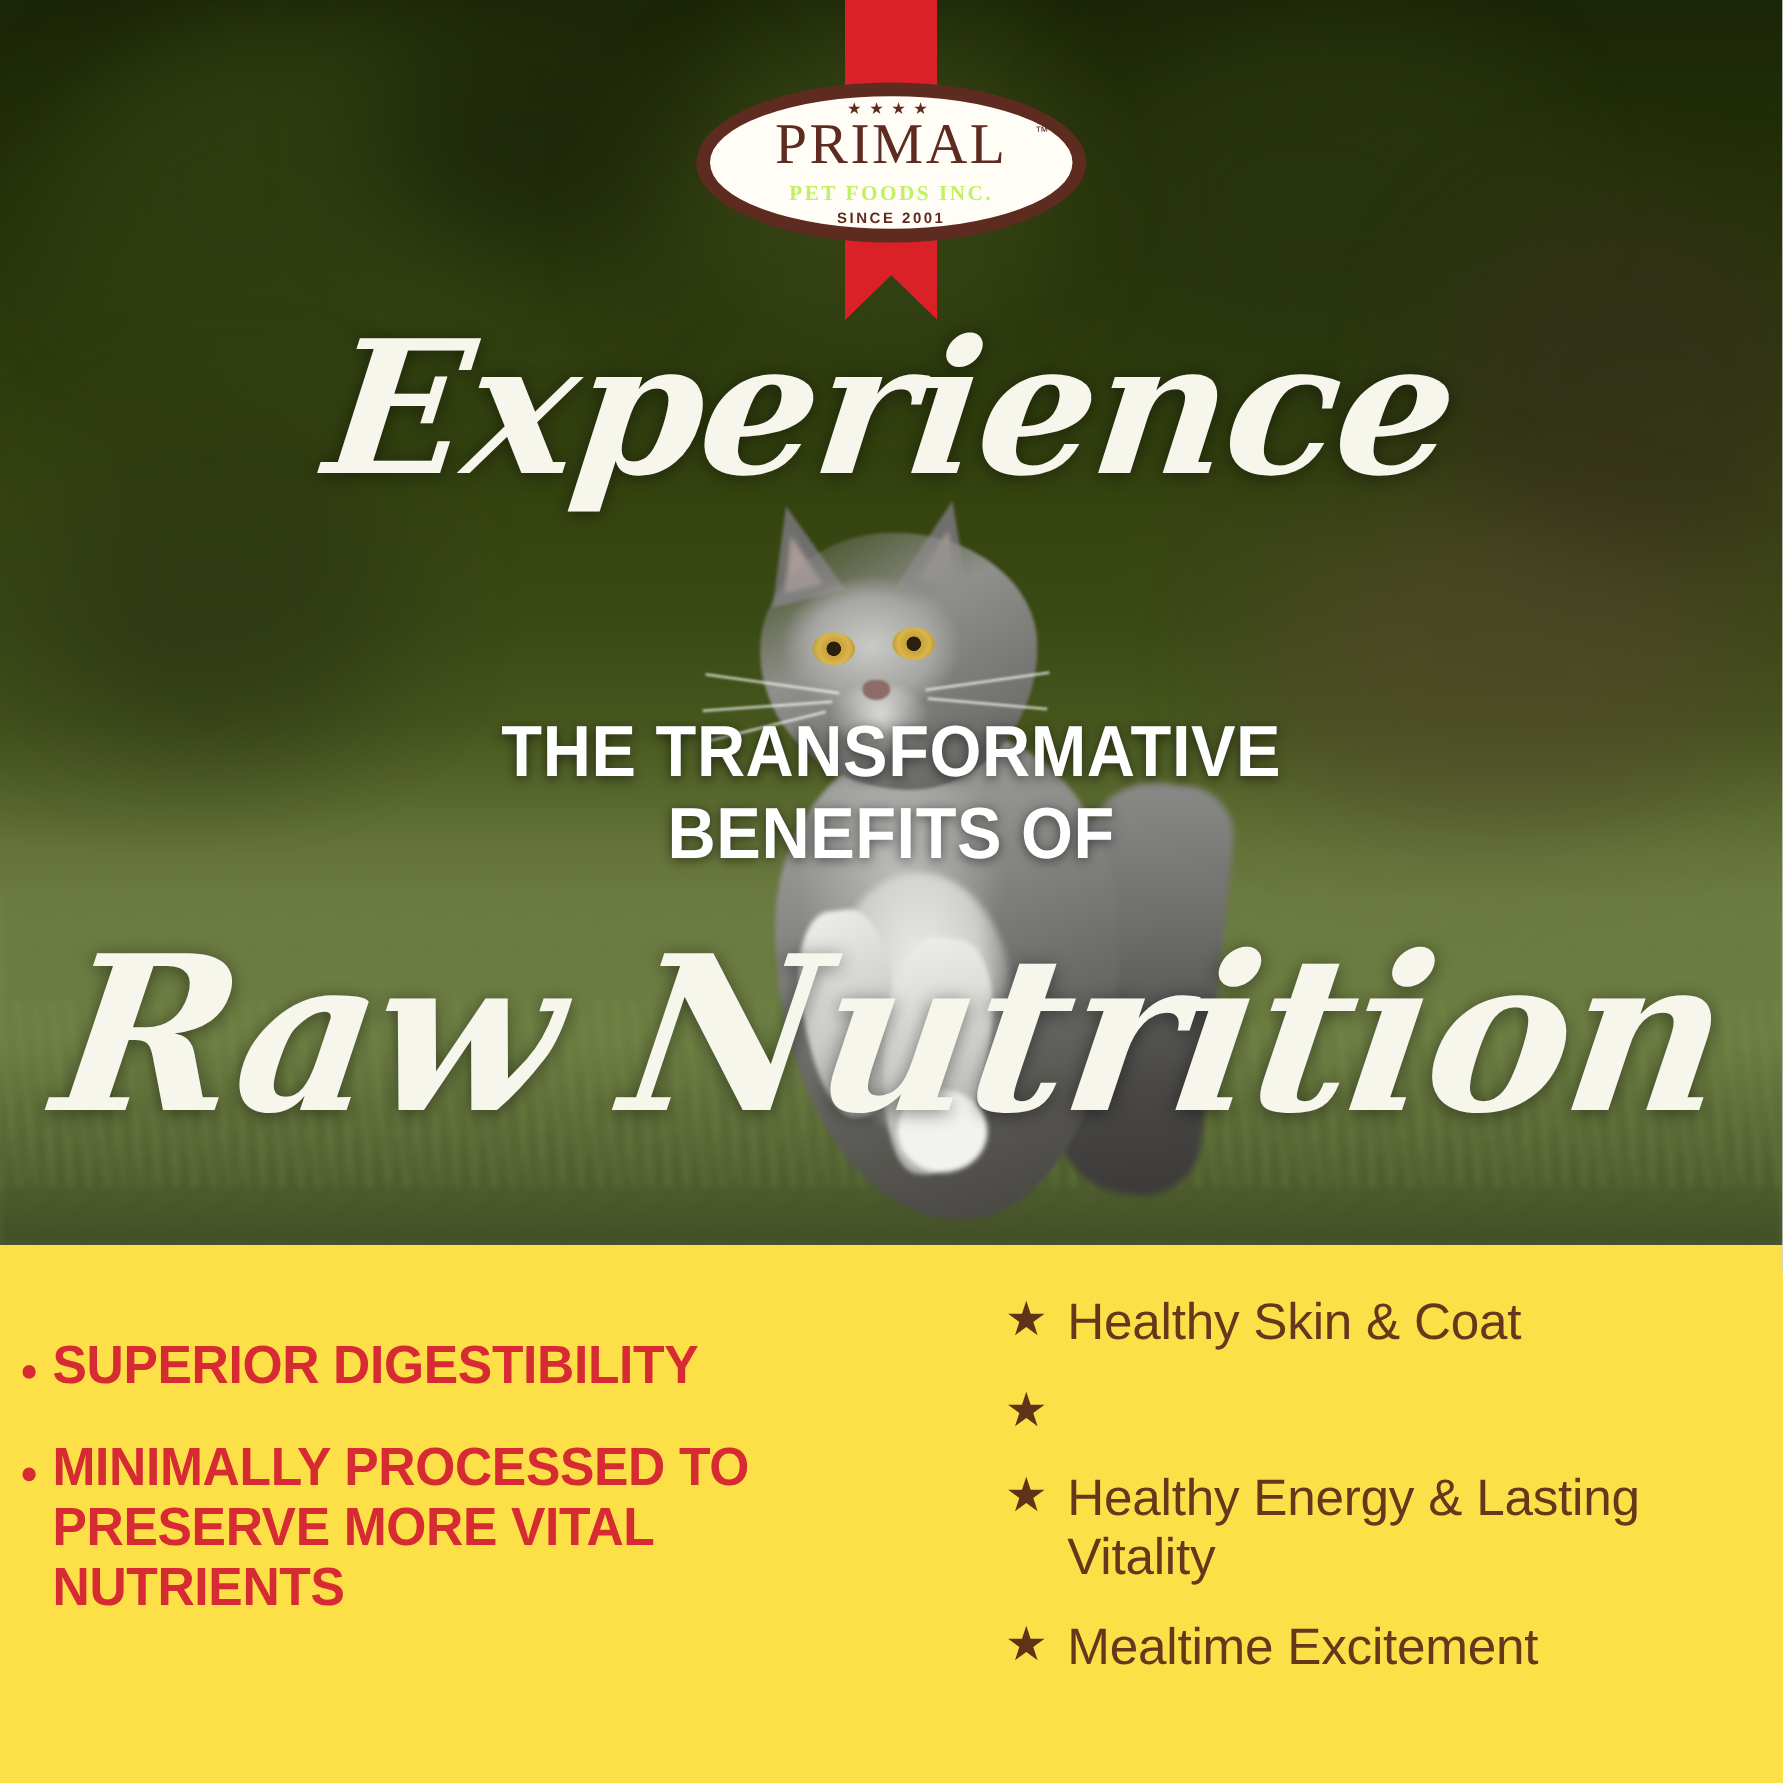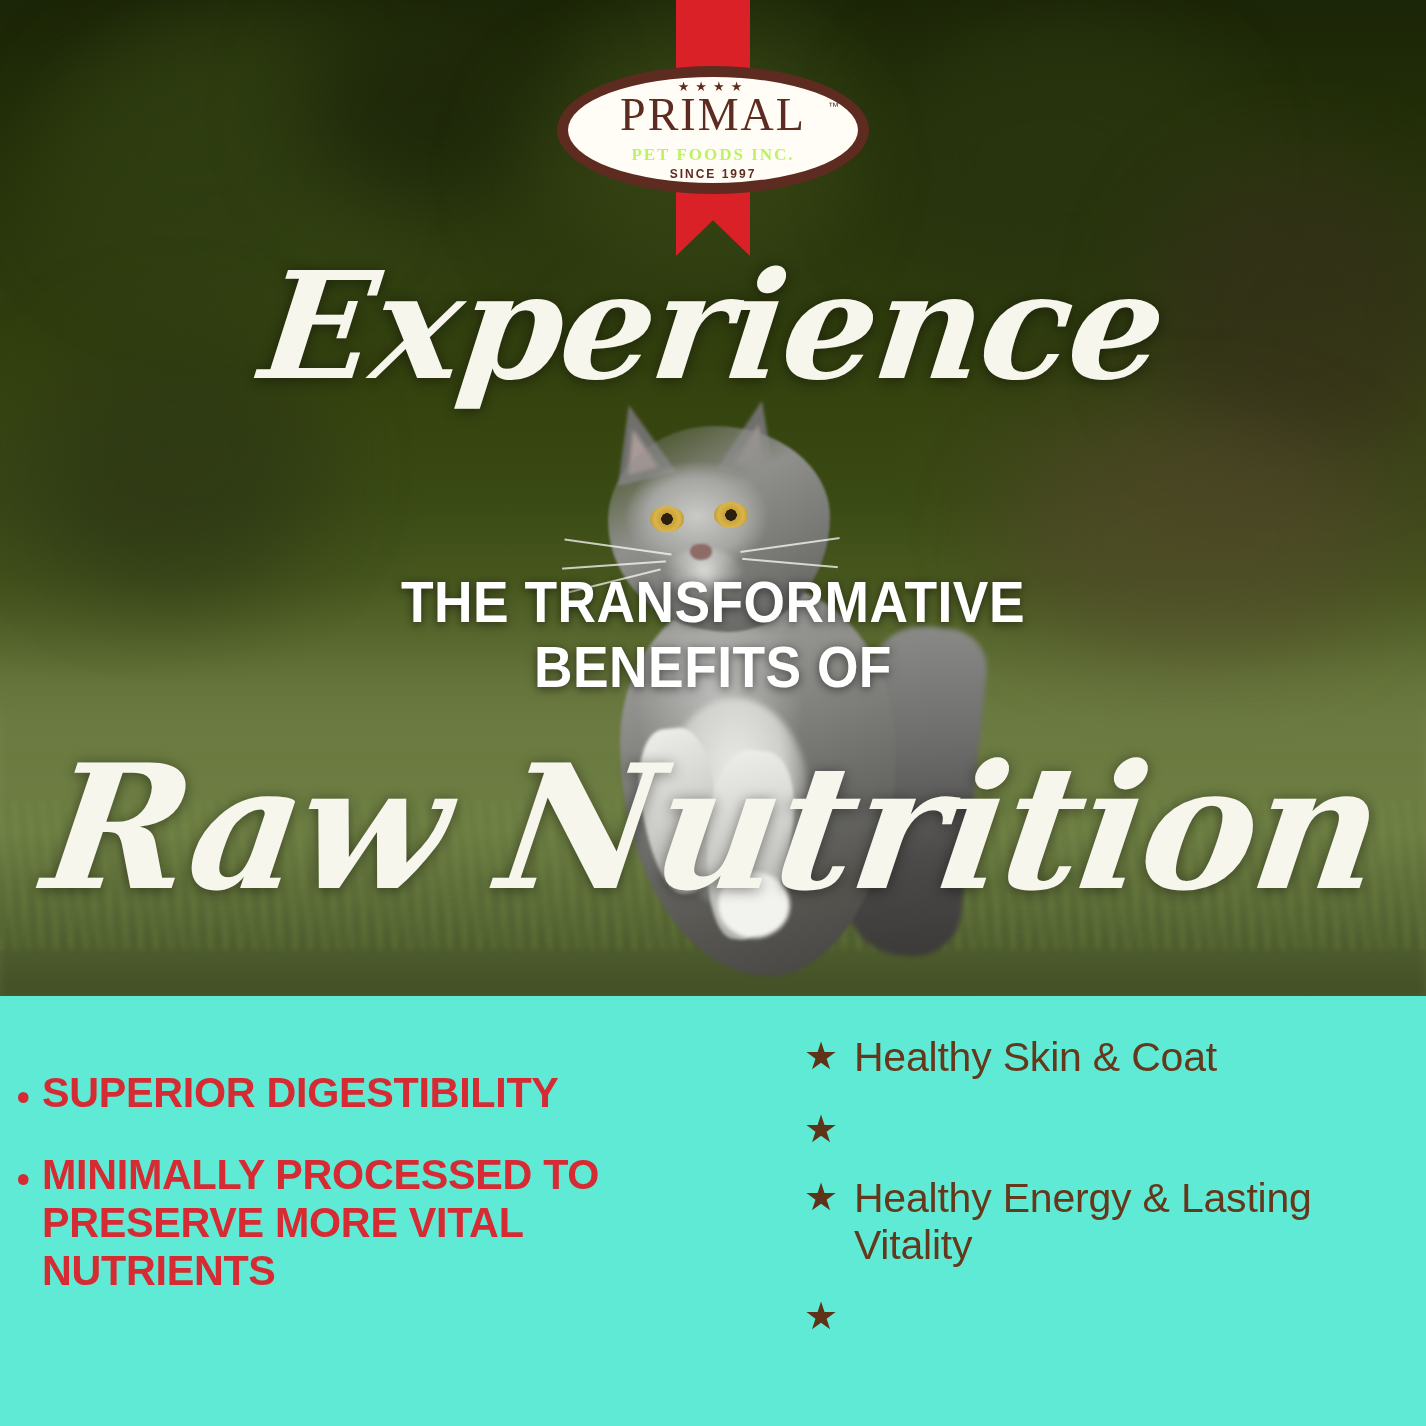--- a/index.html
+++ b/index.html
@@ -187,21 +187,21 @@
     font-size:58px;line-height:1.12;letter-spacing:.5px;
     text-shadow:0 2px 10px rgba(0,0,0,.55);
     transform:scaleX(.92);
   }
   .subhead-1{top:570px;}
   .subhead-2{top:635px;}
 
   
   .panel{
     position:absolute;left:0;top:996px;width:1426px;height:430px;
-    background:#5eead4;
+    background:#fde047;
     display:flex;
   }
   .col-left{
     width:712px;box-sizing:border-box;
     padding:72px 32px 0 18px;
   }
   .col-right{
     width:714px;box-sizing:border-box;
     padding:38px 20px 0 92px;
   }
@@ -275,21 +275,21 @@
 
     <div class="script script-raw">Raw Nutrition</div>
 
     <div class="ribbon"></div>
     <div class="logo">
       <div class="logo-ell"></div>
       <div class="logo-stars">★★★★</div>
       <div class="logo-primal">PRIMAL</div>
       <div class="logo-tm">™</div>
       <div class="logo-pf">PET FOODS INC.</div>
-      <div class="logo-since">SINCE 1997</div>
+      <div class="logo-since">SINCE 2001</div>
     </div>
   </div>
 
   <div class="panel">
 
     <div class="col-left">
       <div class="red-item">
         <span class="red-dot"></span>
         <span>SUPERIOR DIGESTIBILITY</span>
       </div>
@@ -306,18 +306,19 @@
       </div>
       <div class="brown-item">
         <span class="brown-star">★</span>
       </div>
       <div class="brown-item">
         <span class="brown-star">★</span>
         <span>Healthy Energy &amp; Lasting Vitality</span>
       </div>
       <div class="brown-item">
         <span class="brown-star">★</span>
+        <span>Mealtime Excitement</span>
       </div>
     </div>
 
   </div>
 
 </div>
 
 </body></html>

